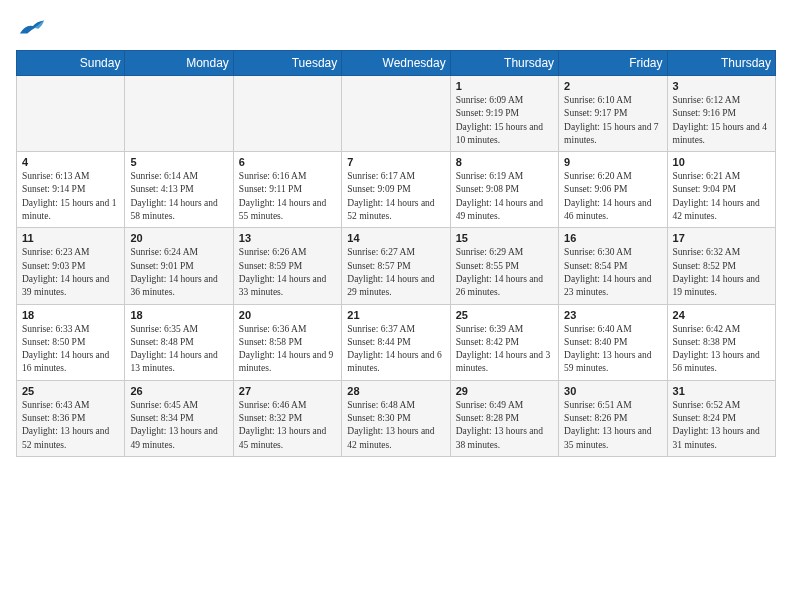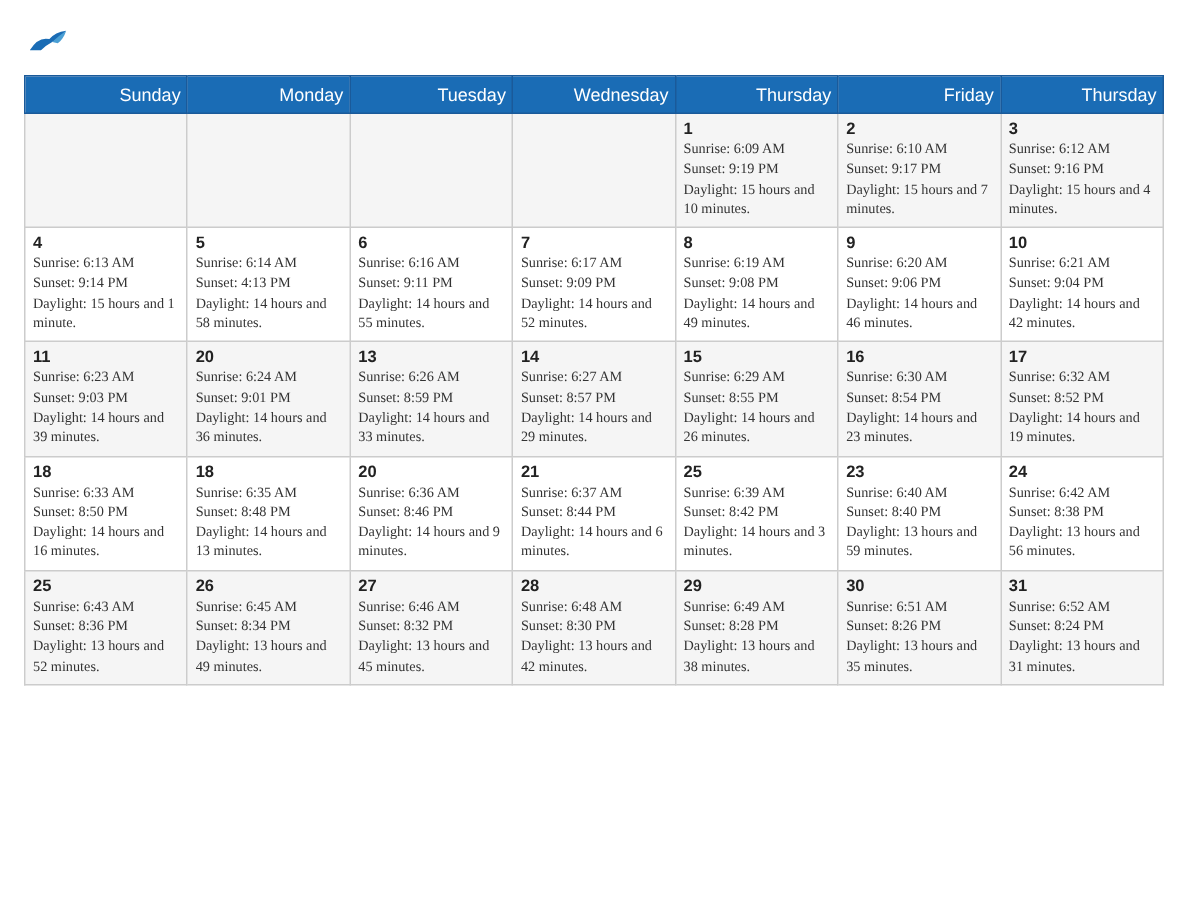--- a/index.html
+++ b/index.html
@@ -273,21 +273,21 @@
         <td>
           <span class="day-number">18</span>
           <div class="day-info">Sunrise: 6:35 AM
 Sunset: 8:48 PM
 Daylight: 14 hours
 and 13 minutes.</div>
         </td>
         <td>
           <span class="day-number">20</span>
           <div class="day-info">Sunrise: 6:36 AM
-Sunset: 8:46 PM
+Sunset: 8:58 PM
 Daylight: 14 hours
 and 9 minutes.</div>
         </td>
         <td>
           <span class="day-number">21</span>
           <div class="day-info">Sunrise: 6:37 AM
 Sunset: 8:44 PM
 Daylight: 14 hours
 and 6 minutes.</div>
         </td>

